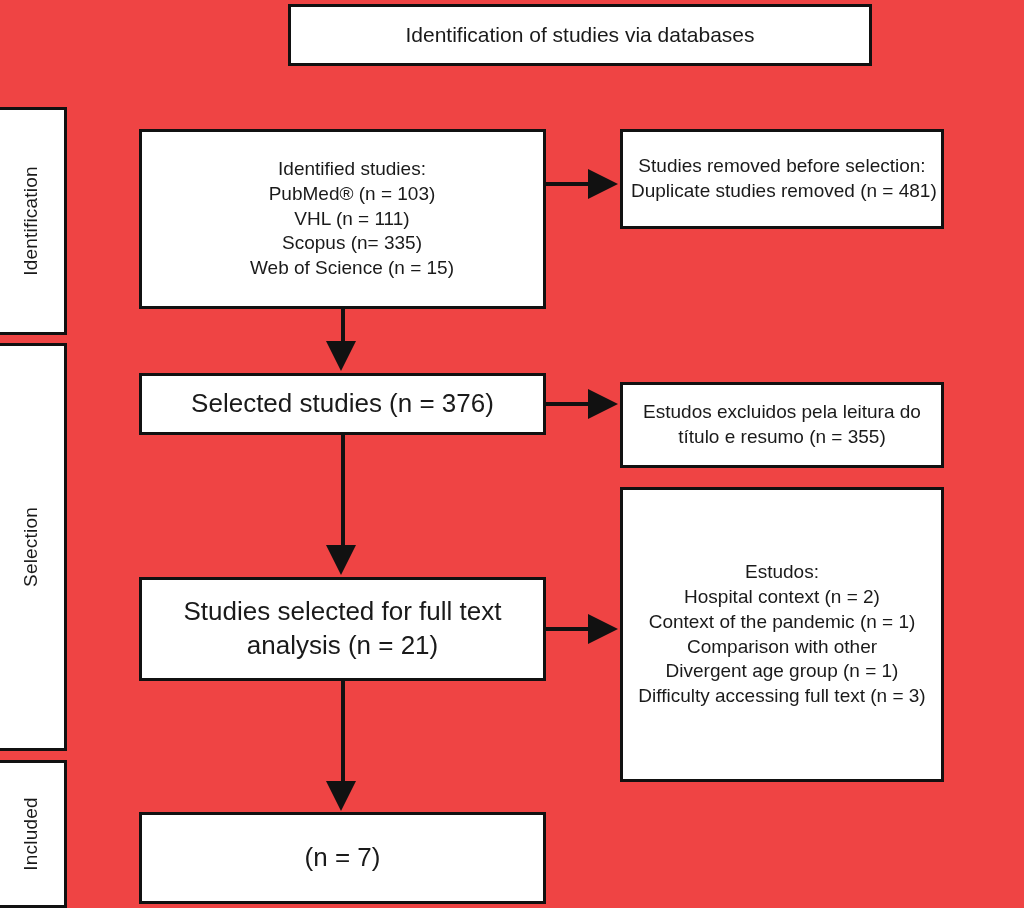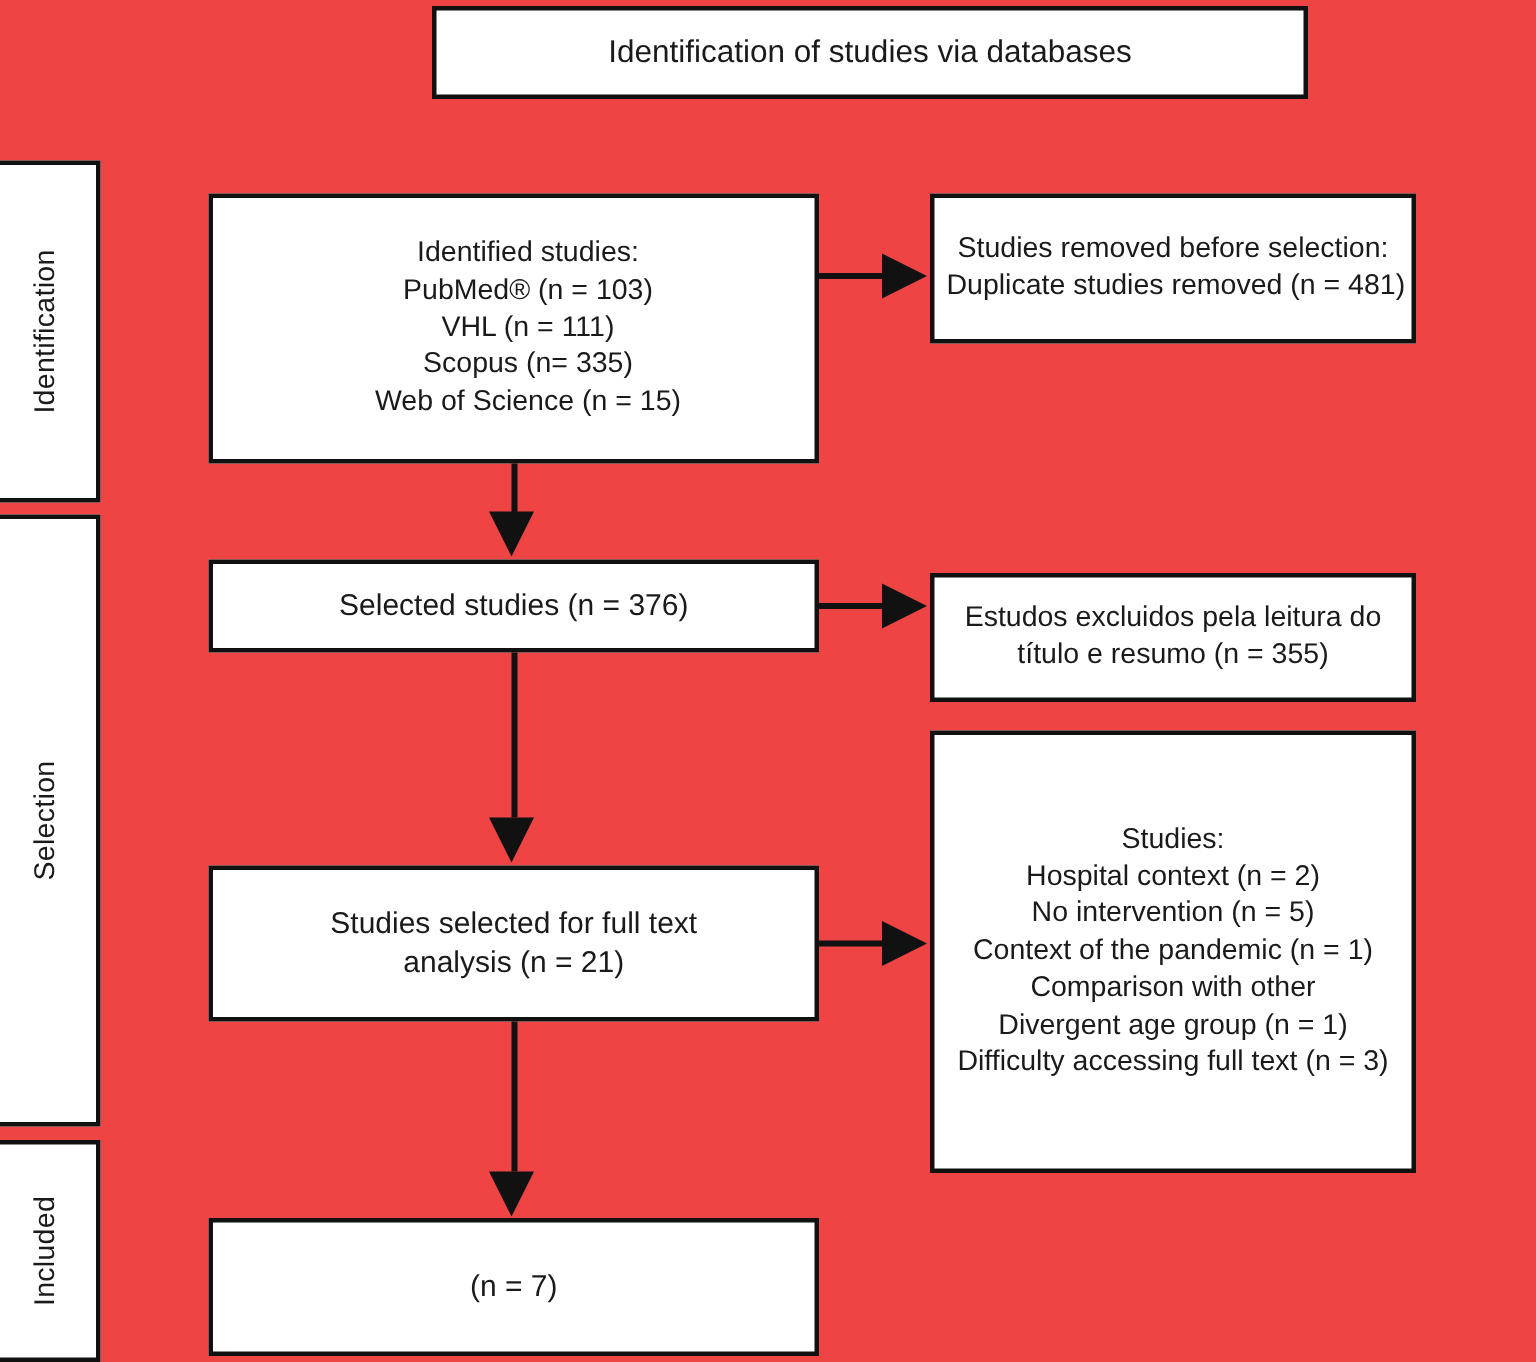--- a/index.html
+++ b/index.html
@@ -77,21 +77,21 @@
   
   .main-box {
     left: 139px;
     width: 407px;
   }
   #box-identified    { top: 129px; height: 180px; padding-left: 19px; }
   #box-selected      { top: 373px; height: 62px;  }
   #box-fulltext      { top: 577px; height: 104px; text-align: center; }
   #box-included      { top: 812px; height: 92px;  }
 
-  .main-box .line { font-size: 20px; }
+  .main-box .line { font-size: 26px; }
   #box-identified .line { font-size: 19px; }
 
   
   .side-box {
     left: 620px;
     width: 324px;
   }
   #box-removed  { top: 129px; height: 100px; }
   #box-excluded-title { top: 382px; height: 86px; }
   #box-excluded-list  { top: 487px; height: 295px; }
@@ -205,23 +205,22 @@
 
   <div class="box side-box" id="box-excluded-title">
     <div class="lines">
       <span class="line">Estudos excluidos pela leitura do</span>
       <span class="line">título e resumo (n = 355)</span>
     </div>
   </div>
 
   <div class="box side-box" id="box-excluded-list">
     <div class="lines">
-      <span class="line">Studies:</span>
+      <span class="line">Estudos:</span>
       <span class="line">Hospital context (n = 2)</span>
-      <span class="line">No intervention (n = 5)</span>
       <span class="line">Context of the pandemic (n = 1)</span>
       <span class="line">Comparison with other</span>
       <span class="line">Divergent age group (n = 1)</span>
       <span class="line">Difficulty accessing full text (n = 3)</span>
     </div>
   </div>
 
   <div class="v-line" id="vline-1"></div>
   <div class="arrow-down" id="arrow-1"></div>
 

